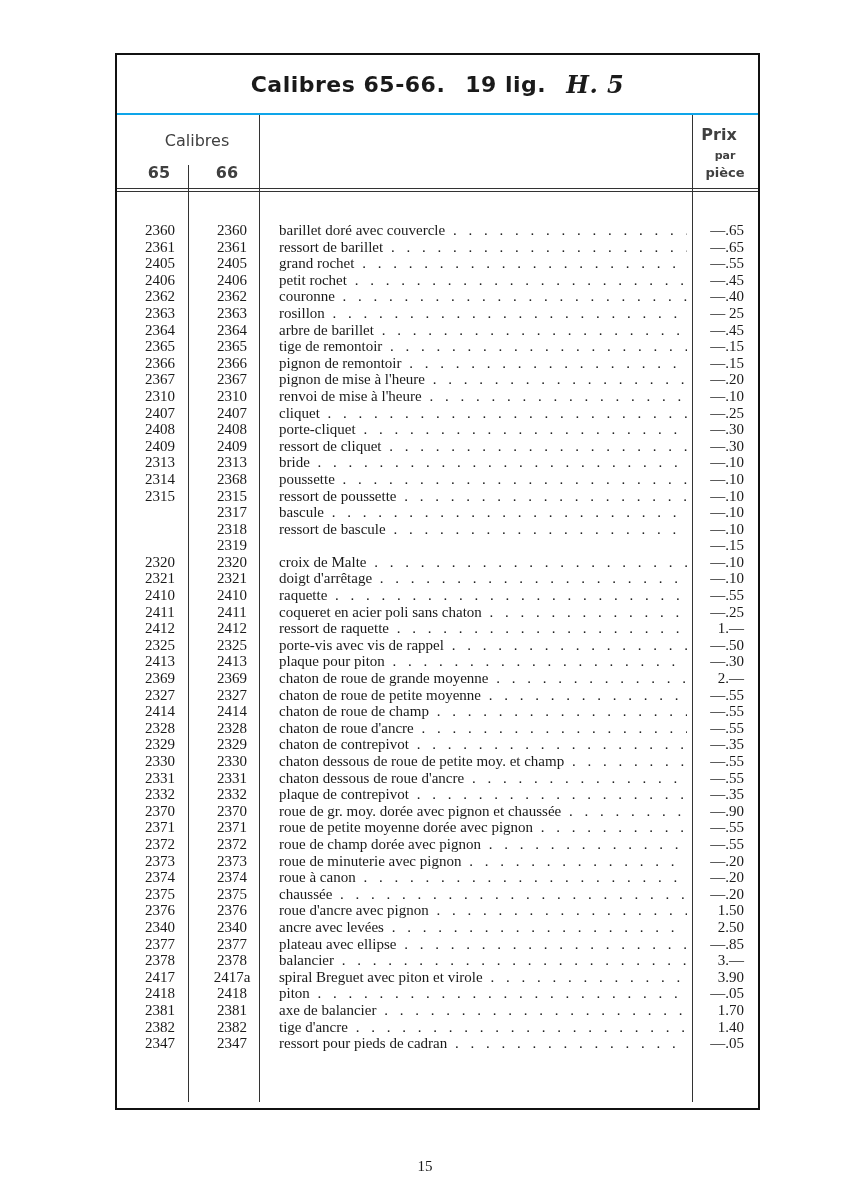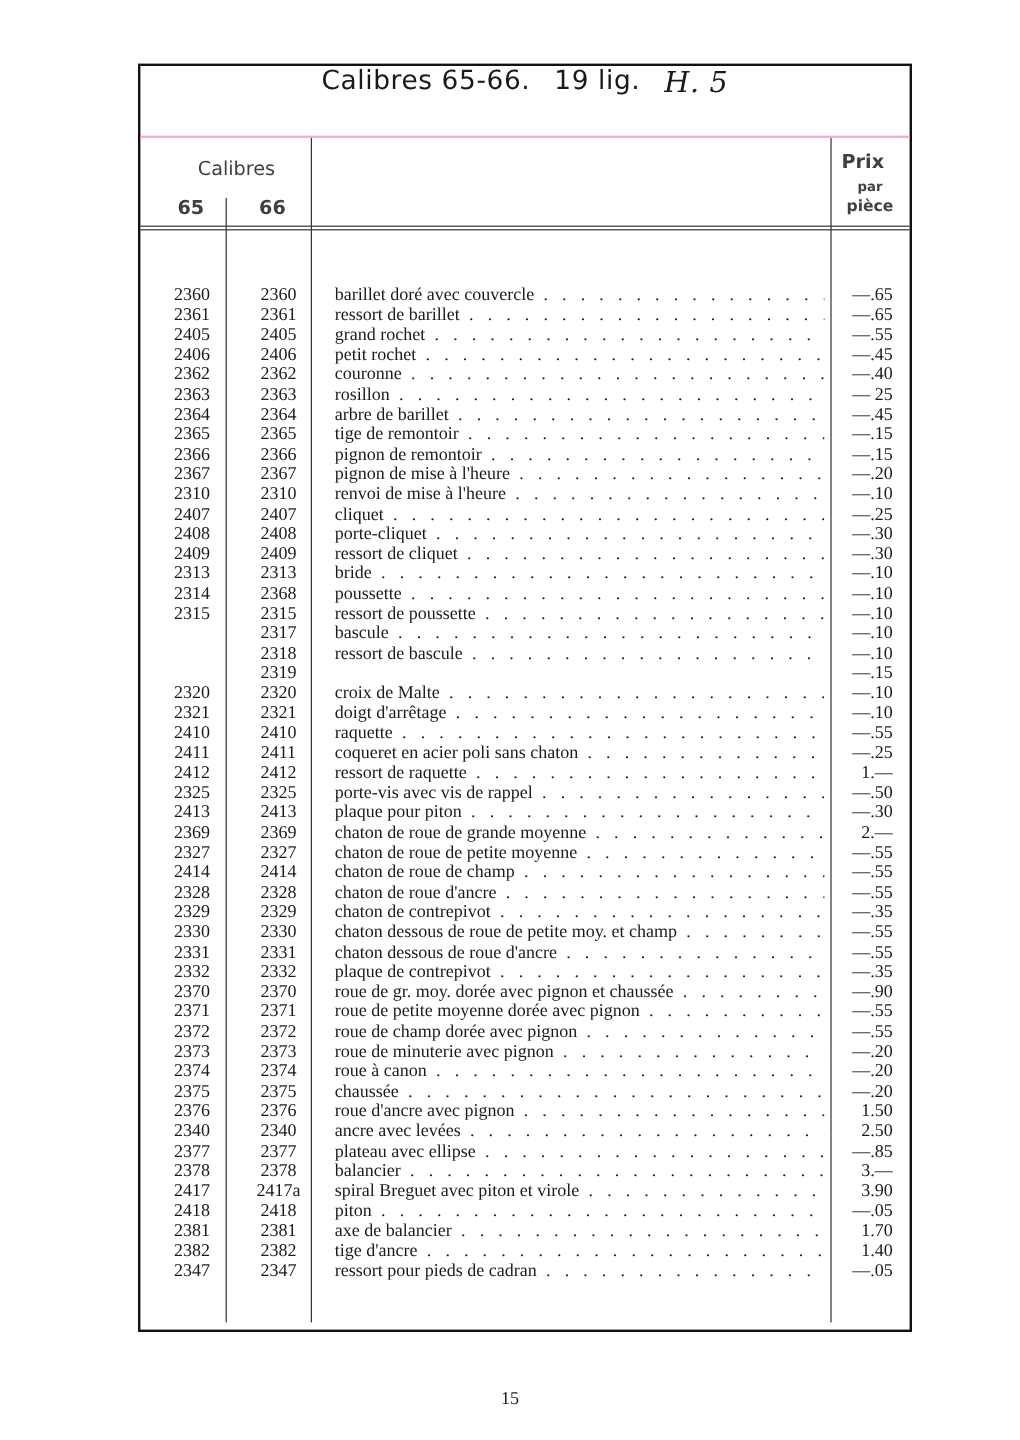--- a/index.html
+++ b/index.html
@@ -3,39 +3,39 @@
   <meta charset="utf-8">
   <style>
     html, body { margin: 0; padding: 0; background: #ffffff; }
     body { width: 850px; height: 1200px; position: relative; overflow: hidden; color: #1a1a1a; }
     .frame {
       position: absolute; left: 115px; top: 53px; width: 645px; height: 1057px;
       border: 2px solid #111; box-sizing: border-box;
     }
     .title-band {
       position: absolute; left: 0; top: 0; right: 0; height: 60px;
-      border-bottom: 2px solid #f9a8d4; box-sizing: border-box;
-      display: flex; align-items: flex-start; justify-content: center;
-      font-family: "DejaVu Sans", sans-serif; font-weight: normal; font-size: 22px; letter-spacing: 0.5px;
+      border-bottom: 2px solid #0ea5e9; box-sizing: border-box;
+      display: flex; align-items: center; justify-content: center;
+      font-family: "DejaVu Sans", sans-serif; font-weight: bold; font-size: 22px; letter-spacing: 0.5px;
     }
     .title-band span { margin: 0 10px; }
     .title-mark { font-family: "DejaVu Serif", serif; font-size: 24px; font-style: italic; }
     .vline { position: absolute; width: 1px; background: #333; }
     .hdr { position: absolute; font-family: "DejaVu Sans", sans-serif; font-weight: bold; color: #404040; }
     .hdr-calibres { left: 20px; top: 76px; width: 120px; text-align: center; font-size: 16px; font-weight: normal; }
     .hdr-65 { left: 12px; top: 108px; width: 60px; text-align: center; font-size: 16px; }
     .hdr-66 { left: 80px; top: 108px; width: 60px; text-align: center; font-size: 16px; }
     .hdr-prix { right: 0px; top: 70px; width: 78px; text-align: center; font-size: 16px; }
     .hdr-par { right: 0px; top: 94px; width: 66px; text-align: center; font-size: 11px; }
     .hdr-piece { right: 0px; top: 110px; width: 66px; text-align: center; font-size: 13px; }
     .dbl {
       position: absolute; left: 0; right: 0; top: 133px; height: 4px;
       border-top: 1px solid #333; border-bottom: 1px solid #333; box-sizing: border-box;
     }
-    .rows { position: absolute; left: 0; top: 167px; right: 0; margin-top: 16px; }
+    .rows { position: absolute; left: 0; top: 167px; right: 0; }
     .row {
       position: relative; height: 16.6px; line-height: 16.6px;
       font-family: "Liberation Serif", serif; font-size: 15px; color: #1a1a1a;
     }
     .c65 { position: absolute; left: 18px; width: 50px; text-align: center; }
     .c66 { position: absolute; left: 88px; width: 54px; text-align: center; }
     .desc {
       position: absolute; left: 162px; width: 408px; overflow: hidden; white-space: nowrap; text-align: right;
     }
     .desc::after {

